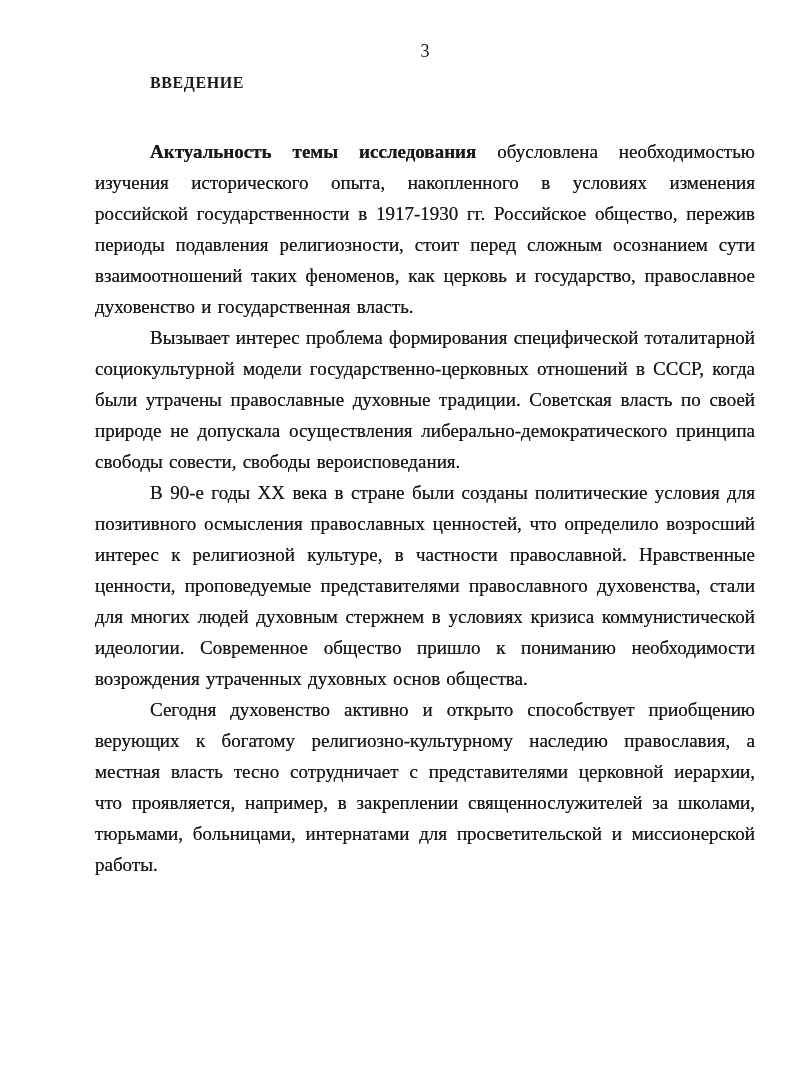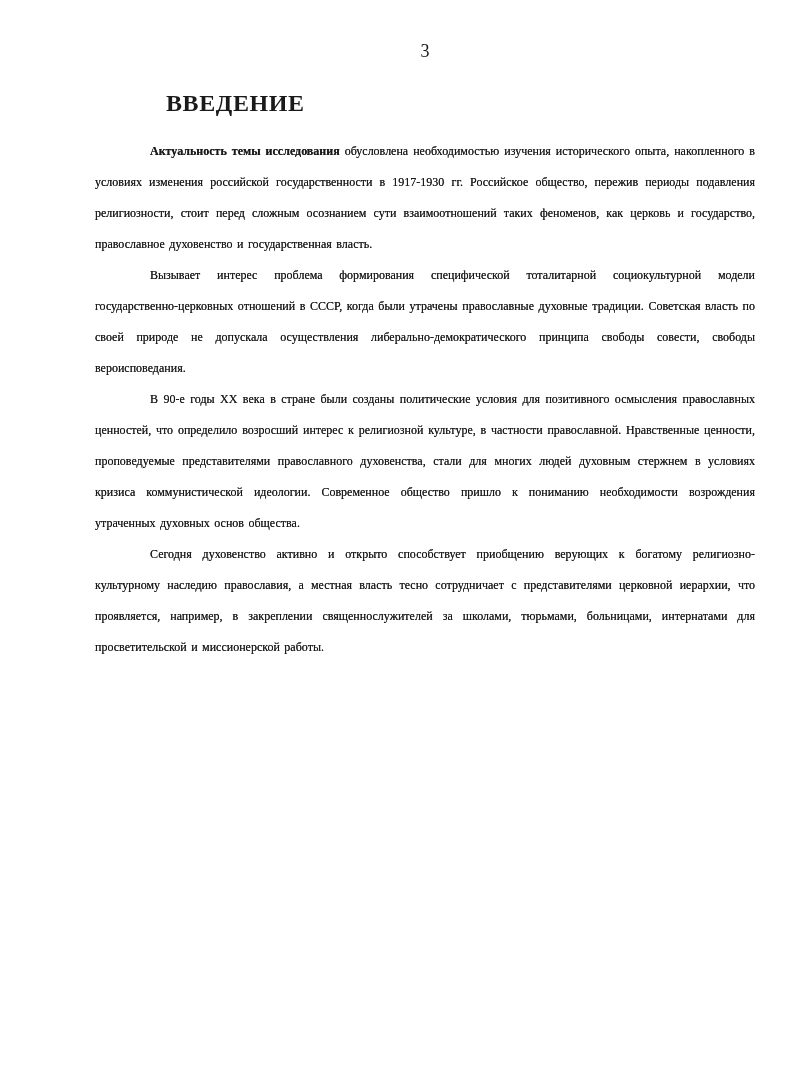--- a/index.html
+++ b/index.html
@@ -22,31 +22,31 @@
     left: 95px;
     width: 660px;
     text-align: center;
     font-size: 18px;
     line-height: 22px;
   }
   .heading {
     position: absolute;
     top: 74px;
     left: 150px;
-    margin: 16px;
-    font-size: 24px;
+    margin: 0;
+    font-size: 16px;
     font-weight: bold;
     letter-spacing: 0.6px;
   }
   .body-text {
     position: absolute;
     top: 136px;
     left: 95px;
     width: 660px;
-    font-size: 12px;
+    font-size: 19px;
     line-height: 31px;
     text-align: justify;
     text-shadow: 0 0 0.3px #3a3a3a;
   }
   .para {
     margin: 0;
     text-indent: 55px;
     word-spacing: 1.5px;
   }
   .lead {

